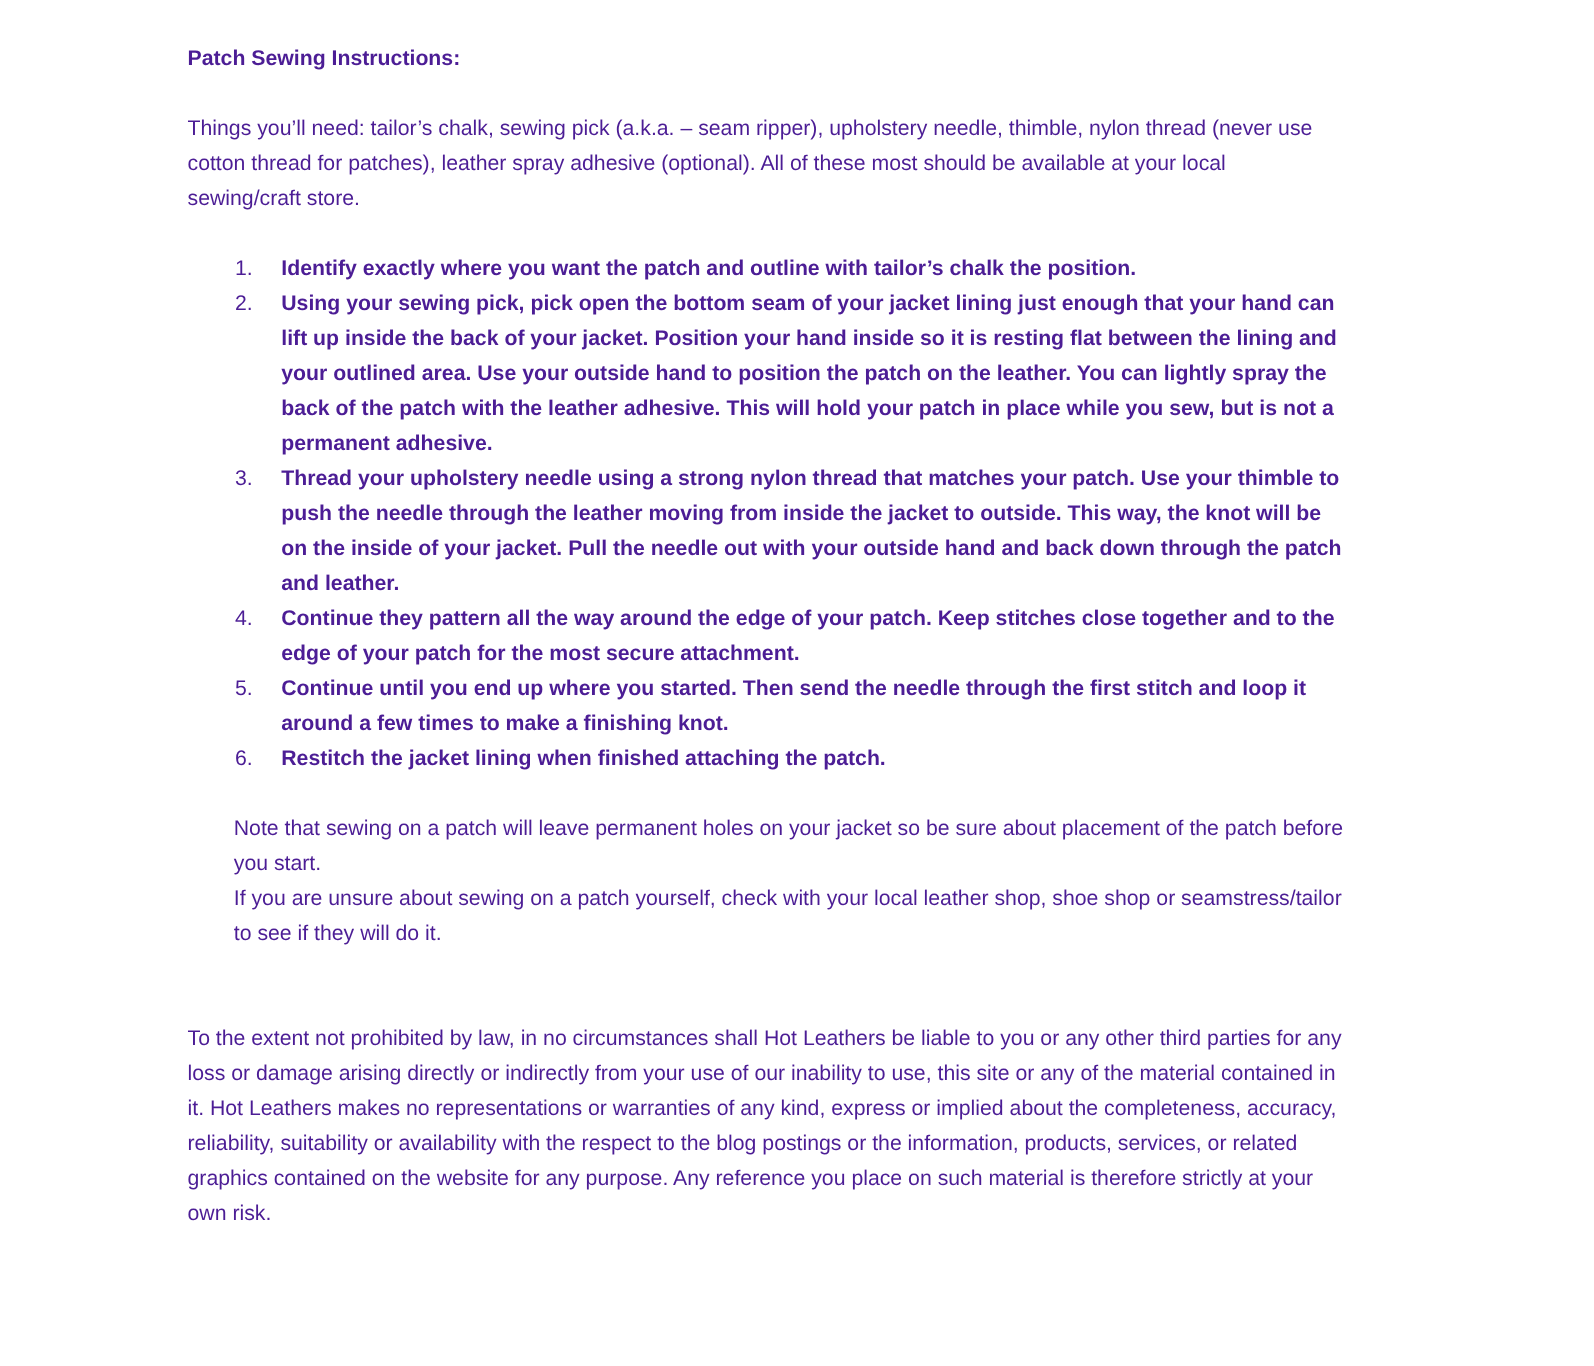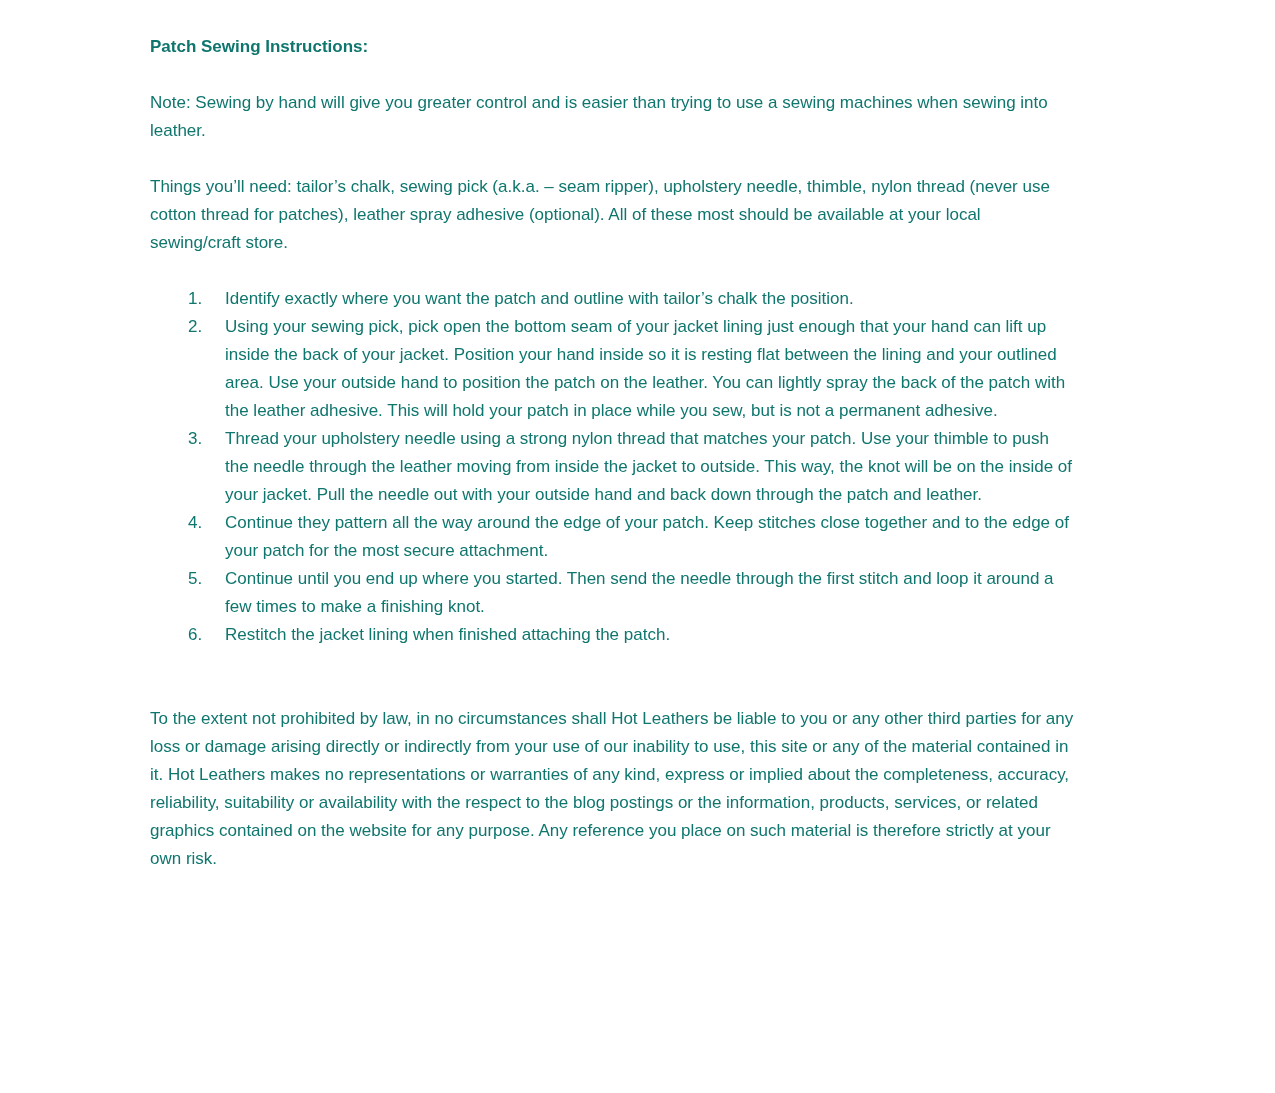--- a/index.html
+++ b/index.html
@@ -13,21 +13,21 @@
     overflow: hidden;
   }
   .page {
     box-sizing: border-box;
     width: 1221px;
     height: 1093px;
     padding: 33px 145px 0 150px;
     font-family: "Liberation Sans", "DejaVu Sans", sans-serif;
     font-size: 17px;
     line-height: 28px;
-    color: #0f766e;
+    color: #4c1d95;
     background: #ffffff;
   }
   .doc-title {
     font-weight: bold;
     margin: 0 0 28px 0;
   }
   .para {
     margin: 0 0 28px 0;
   }
   .steps-list {
@@ -36,40 +36,40 @@
   .step {
     display: flex;
     padding-left: 38px;
   }
   .step-number {
     width: 37px;
     flex-shrink: 0;
   }
   .step-text {
     flex: 1;
+    font-weight: bold;
   }
   .notes-block {
     padding-left: 37px;
     margin: 0 0 56px 0;
   }
   .notes-block .note-para {
     margin: 0;
   }
   .disclaimer {
     margin: 0;
   }
 </style>
 </head>
 <body>
 
 <div class="page">
 
   <p class="doc-title">Patch Sewing Instructions:</p>
 
-  <p class="para">Note: Sewing by hand will give you greater control and is easier than trying to use a sewing machines when sewing into leather.</p>
 
   <p class="para">Things you’ll need: tailor’s chalk, sewing pick (a.k.a. – seam ripper), upholstery needle, thimble, nylon thread (never use cotton thread for patches), leather spray adhesive (optional). All of these most should be available at your local sewing/craft store.</p>
 
   <div class="steps-list">
     <div class="step">
       <span class="step-number">1.</span>
       <span class="step-text">Identify exactly where you want the patch and outline with tailor’s chalk the position.</span>
     </div>
     <div class="step">
       <span class="step-number">2.</span>
@@ -87,17 +87,19 @@
       <span class="step-number">5.</span>
       <span class="step-text">Continue until you end up where you started. Then send the needle through the first stitch and loop it around a few times to make a finishing knot.</span>
     </div>
     <div class="step">
       <span class="step-number">6.</span>
       <span class="step-text">Restitch the jacket lining when finished attaching the patch.</span>
     </div>
   </div>
 
   <div class="notes-block">
+    <p class="note-para">Note that sewing on a patch will leave permanent holes on your jacket so be sure about placement of the patch before you start.</p>
+    <p class="note-para">If you are unsure about sewing on a patch yourself, check with your local leather shop, shoe shop or seamstress/tailor to see if they will do it.</p>
   </div>
 
   <p class="disclaimer">To the extent not prohibited by law, in no circumstances shall Hot Leathers be liable to you or any other third parties for any loss or damage arising directly or indirectly from your use of our inability to use, this site or any of the material contained in it. Hot Leathers makes no representations or warranties of any kind, express or implied about the completeness, accuracy, reliability, suitability or availability with the respect to the blog postings or the information, products, services, or related graphics contained on the website for any purpose. Any reference you place on such material is therefore strictly at your own risk.</p>
 
 </div>
 
 </body></html>

